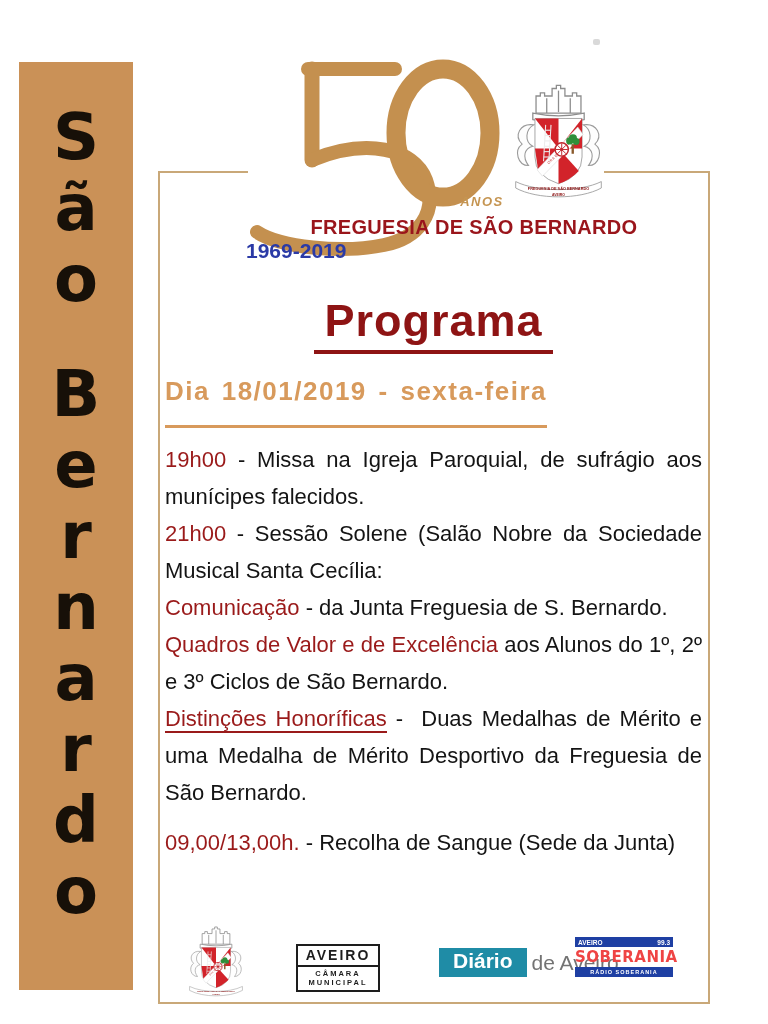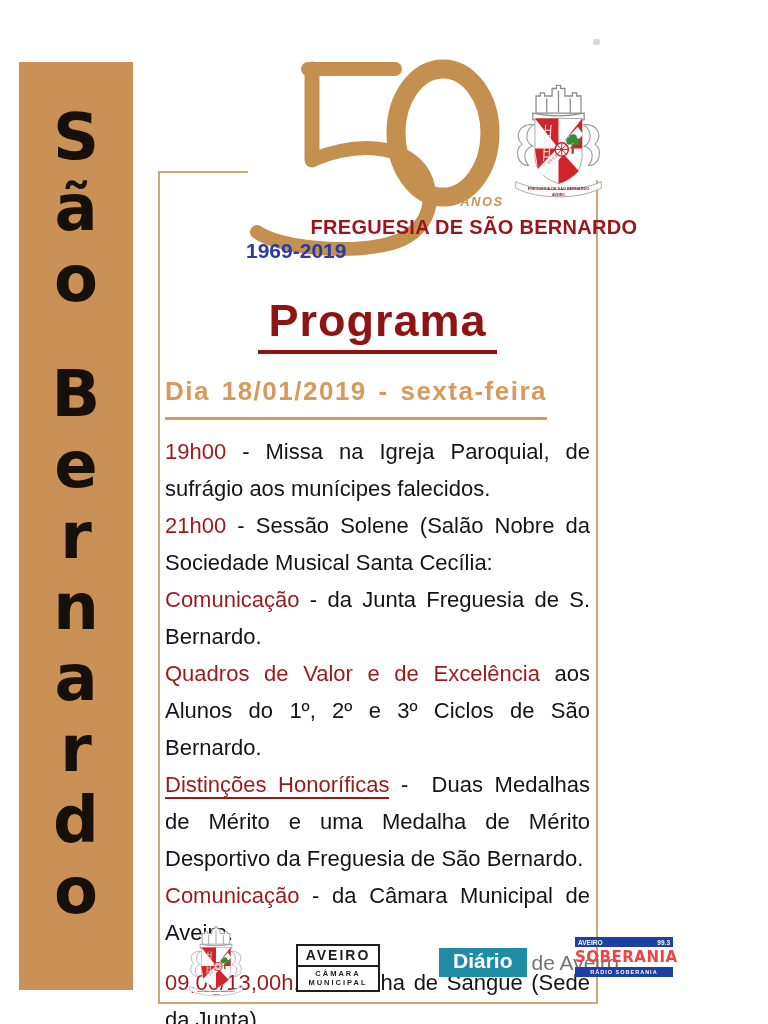--- a/index.html
+++ b/index.html
@@ -15,37 +15,37 @@
   }
   .side-bar span {
     display:block; height:71px; line-height:71px; font-size:64px;
     font-weight:bold; color:#171008; font-family:"DejaVu Sans", sans-serif;
   }
   .side-bar span:first-child { margin-top:40px; }
   .side-bar span.word-gap { margin-top:44px; }
 
   
   .frame {
-    position:absolute; left:158px; top:171px; width:440px; height:833px;
+    position:absolute; left:158px; top:171px; width:552px; height:833px;
     border:2px solid #C9A878; box-sizing:border-box; background:#fff; z-index:2;
   }
   .program { padding:0 6px 0 5px; }
 
   .title-wrap { text-align:center; margin-top:122px; }
   .title {
     display:inline-block; font-size:45px; font-weight:bold; color:#8E1414;
     letter-spacing:1px; border-bottom:4px solid #8E1414; padding:0 10px 3px;
   }
 
   .day-head-wrap { margin-top:22px; }
   .items + .day-head-wrap { margin-top:7px; }
   .day-heading {
     display:inline-block; font-size:26px; font-weight:bold; color:#D89A5C;
     letter-spacing:1.5px; word-spacing:3px; border-bottom:3px solid #D89A5C;
-    padding-bottom:10px;
+    padding-bottom:18px;
   }
   .items { margin-top:13px; }
   .items p {
     margin:0; font-size:22px; line-height:37px; color:#141414;
     text-align:justify;
   }
   .lead { color:#9A1A1A; }
   .lead.u { border-bottom:2px solid #9A1A1A; }
   .dash { white-space:pre; color:#141414; }
 
@@ -167,21 +167,20 @@
         <span class="title">Programa</span>
       </div>
       <div id="program-days">
           <div class="day-head-wrap"><span class="day-heading">Dia 18/01/2019 - sexta-feira</span></div>
           <div class="items">
             <p><span class="lead">19h00</span><span class="dash"> - </span><span>Missa na Igreja Paroquial, de sufrágio aos munícipes falecidos.</span></p>
             <p><span class="lead">21h00</span><span class="dash"> - </span><span>Sessão Solene (Salão Nobre da Sociedade Musical Santa Cecília:</span></p>
             <p><span class="lead">Comunicação</span><span class="dash"> - </span><span>da Junta Freguesia de S. Bernardo.</span></p>
             <p><span class="lead">Quadros de Valor e de Excelência</span><span class="dash"> </span><span>aos Alunos do 1º, 2º e 3º Ciclos de São Bernardo.</span></p>
             <p><span class="lead u">Distinções Honoríficas</span><span class="dash"> -  </span><span>Duas Medalhas de Mérito e uma Medalha de Mérito Desportivo da Freguesia de São Bernardo.</span></p>
-            <p><span class="lead">Comunicação</span><span class="dash"> - </span><span>da Câmara Municipal de Aveiro.</span></p>
           </div>
           <div class="items">
             <p><span class="lead">09,00/13,00h.</span><span class="dash"> - </span><span>Recolha de Sangue (Sede da Junta)</span></p>
           </div>
         </div>
     </div>
   </div>
 
   <div class="logo-bg"></div>
 

